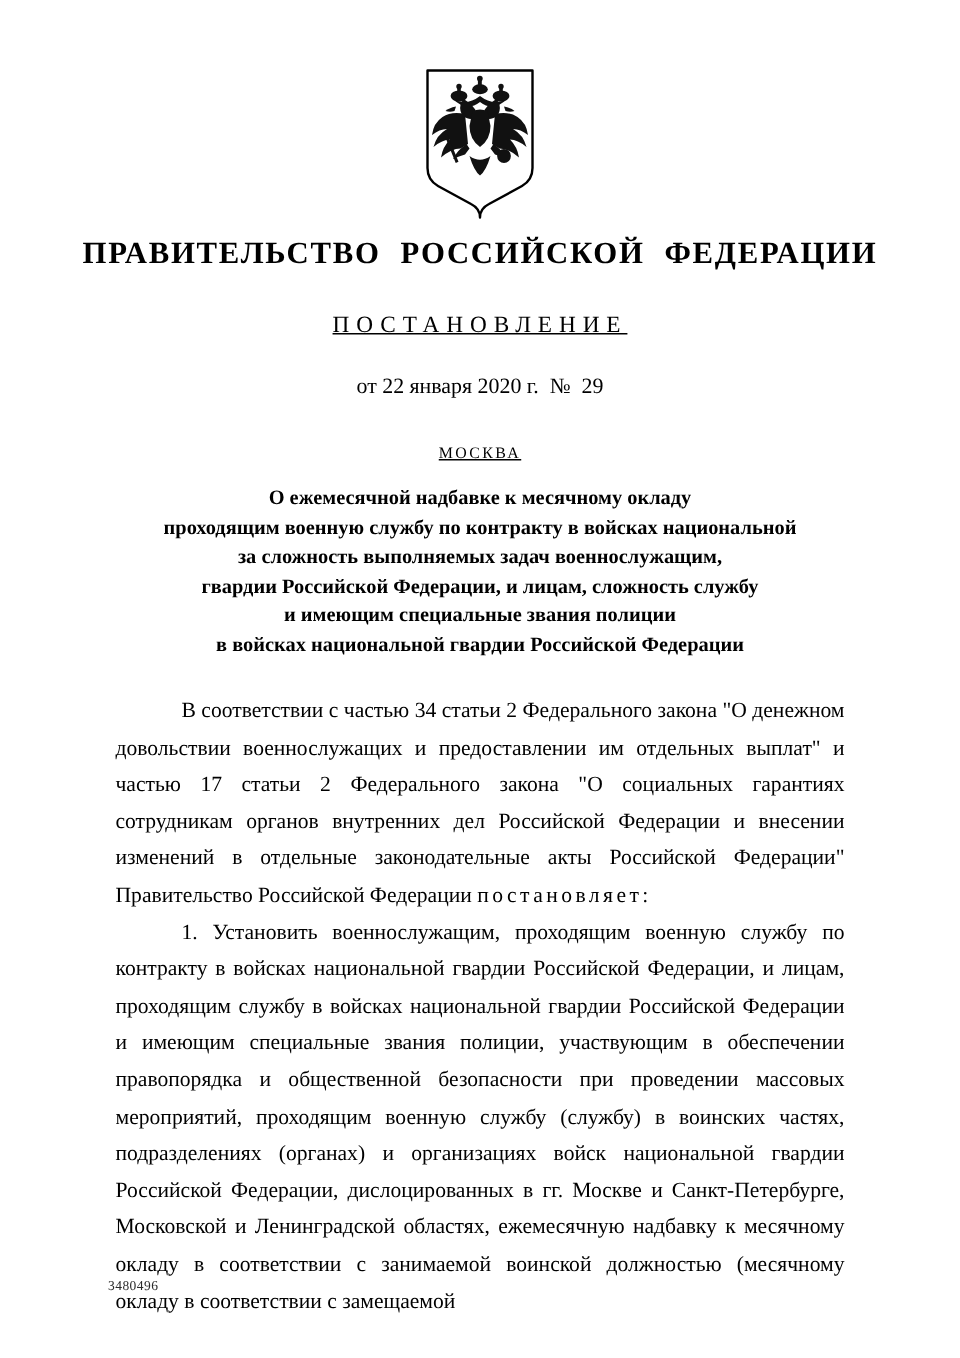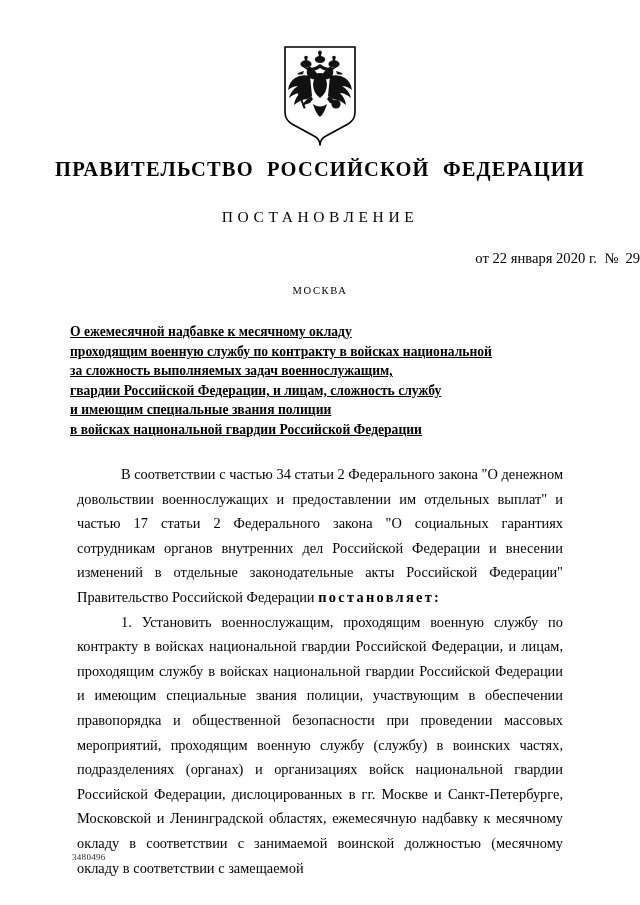--- a/index.html
+++ b/index.html
@@ -50,47 +50,48 @@
     margin: 0;
     white-space: nowrap;
   }
   .doc-kind {
     font-size: 15.5px;
     font-weight: normal;
     letter-spacing: 4.6px;
     margin: 0;
     padding-top: 27px;
     line-height: 1.1;
+    text-decoration: underline;
   }
   .date-line {
     font-size: 14.6px;
     margin: 0;
     padding-top: 25px;
     line-height: 1.1;
     white-space: pre;
-    text-align: right;
   }
   .city {
     font-size: 10.6px;
     letter-spacing: 1.6px;
-    margin: 0;
+    margin: 12px;
     padding-top: 19px;
     line-height: 1.1;
+    text-decoration: underline;
   }
 
   
   .subject {
     position: absolute;
     left: 70px;
     right: 70px;
     top: 322px;
+    text-align: center;
     font-size: 13.6px;
     font-weight: bold;
     line-height: 19.6px;
-    text-decoration: underline;
   }
   .subject .ln {
     display: block;
     white-space: nowrap;
   }
 
   
   .body {
     position: absolute;
     left: 77px;
@@ -99,21 +100,21 @@
     font-size: 14.4px;
     line-height: 24.6px;
     text-align: justify;
     text-justify: inter-word;
   }
   .body p {
     margin: 0;
     text-indent: 44px;
   }
   .spaced-bold {
-    font-weight: bold;
+    font-weight: normal;
     letter-spacing: 2.3px;
   }
 
   
   .footer-code {
     position: absolute;
     left: 72px;
     top: 852px;
     font-size: 9px;
     letter-spacing: 0.3px;

